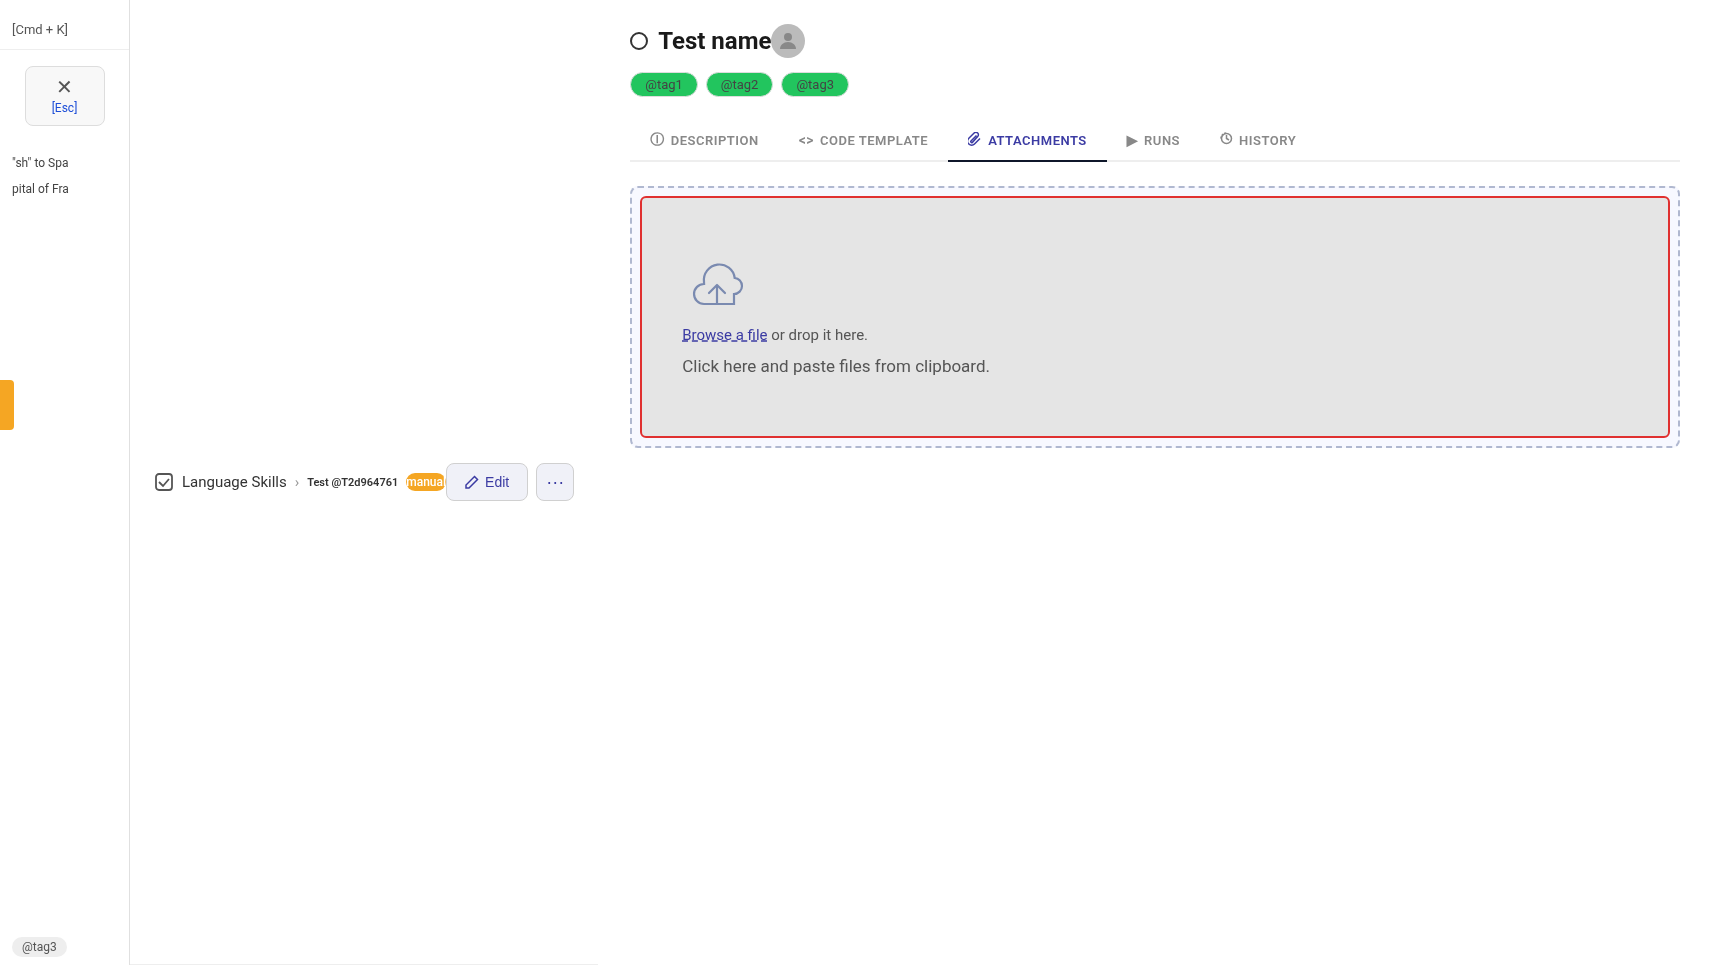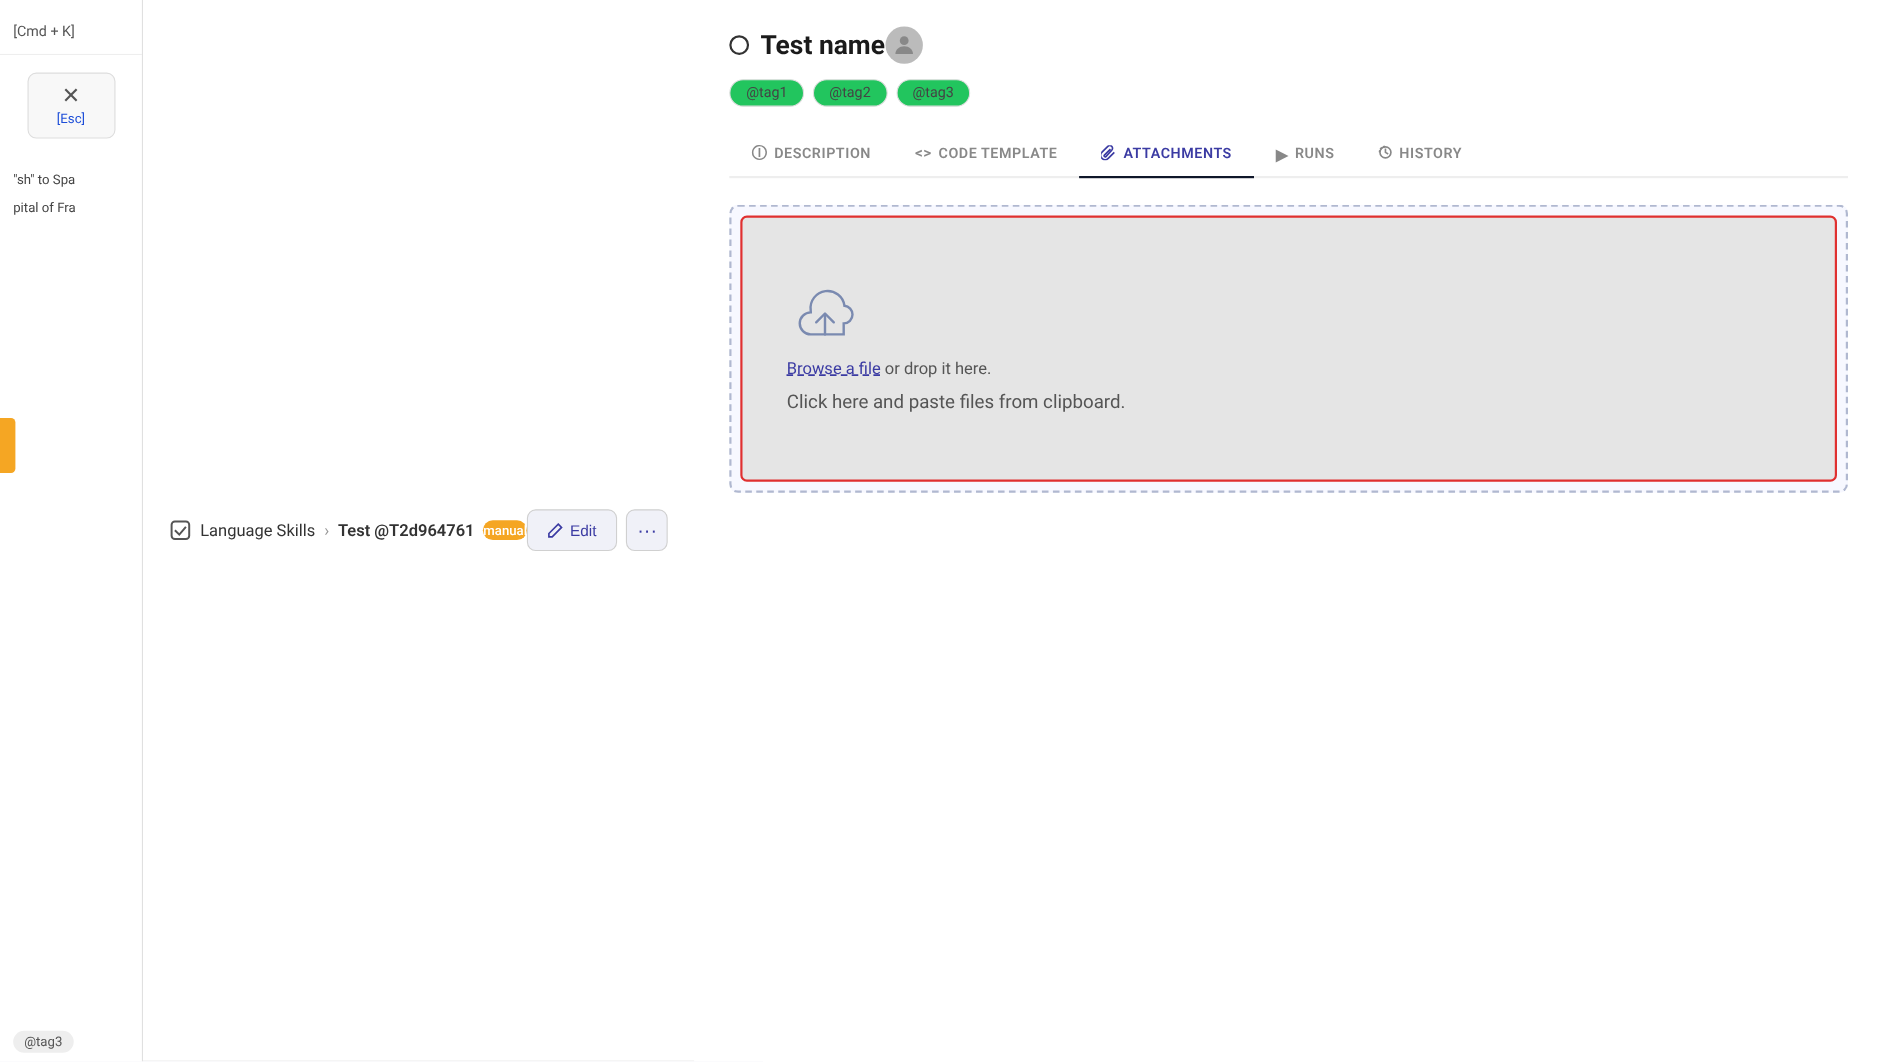--- a/index.html
+++ b/index.html
@@ -134,21 +134,21 @@
       font-size: 15px;
       color: #333;
     }
 
     .breadcrumb-separator {
       font-size: 15px;
       color: #999;
     }
 
     .breadcrumb-id {
-      font-size: 15px;
+      font-size: 11px;
       font-weight: 600;
       color: #333;
     }
 
     .breadcrumb-badge {
       background: #f5a623;
       color: #fff;
       border-radius: 12px;
       padding: 2px 0;
       font-size: 12px;

